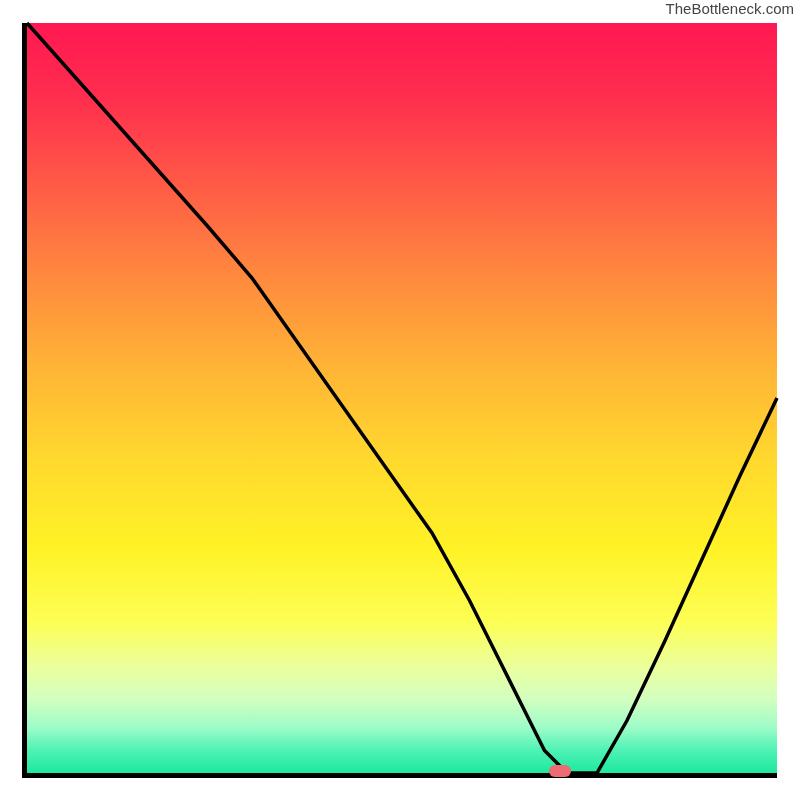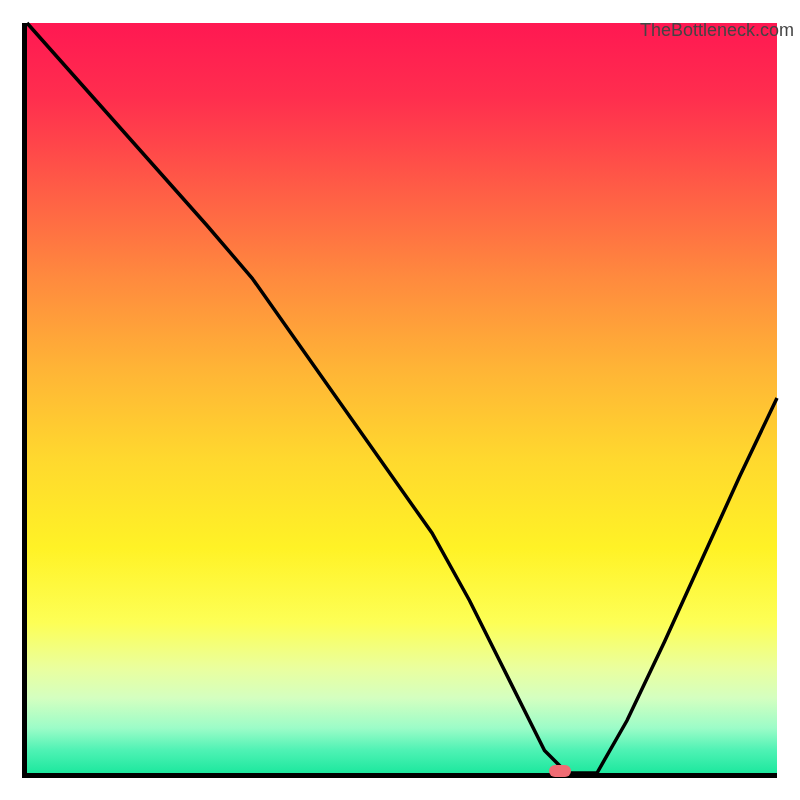--- a/index.html
+++ b/index.html
@@ -6,24 +6,24 @@
     margin: 0;
     padding: 0;
     width: 800px;
     height: 800px;
     background: #fff;
     font-family: Arial, sans-serif;
     position: relative;
   }
   .watermark {
     position: absolute;
-    top: 20px;
+    top: 0;
     right: 6px;
     color: #444;
-    font-size: 18px;
+    font-size: 15px;
     font-family: Arial, sans-serif;
     z-index: 10;
   }
   .chart-frame {
     position: absolute;
     left: 22px;
     top: 23px;
     width: 755px;
     height: 755px;
     border-left: 5px solid #000;

